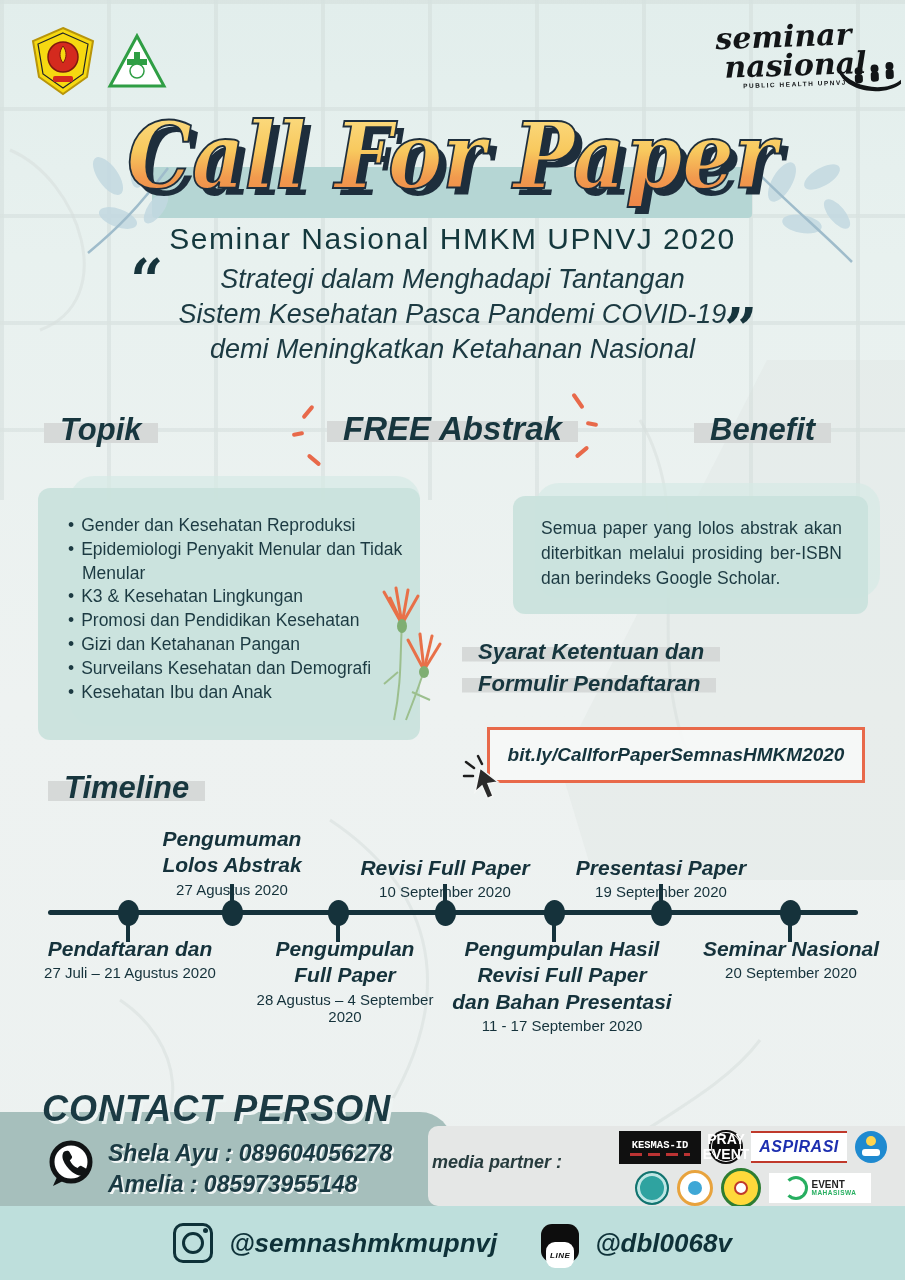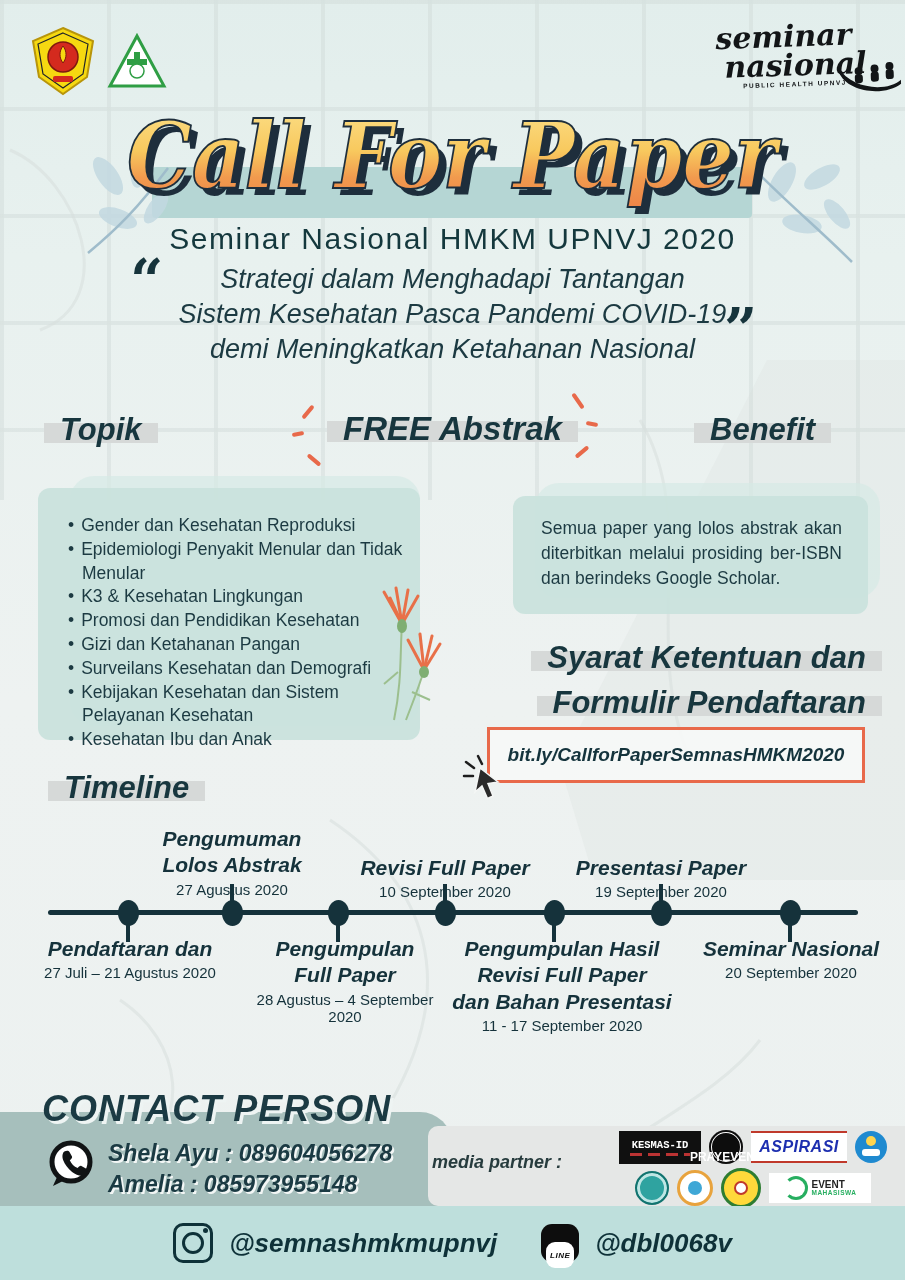--- a/index.html
+++ b/index.html
@@ -54,21 +54,21 @@
   .topik-main{left:38px;top:488px;width:382px;height:252px;}
   .topik-list{margin:0;padding:26px 14px 0 30px;list-style:none;font-size:17.5px;line-height:1.36;color:#1c3a42;}
   .topik-list li{padding-left:14px;text-indent:-14px;}
   .topik-list li::before{content:"•";margin-right:7px;}
   .benefit-back{left:535px;top:483px;width:345px;height:115px;}
   .benefit-main{left:513px;top:496px;width:355px;height:118px;}
   .benefit-text{margin:0;padding:20px 26px 0 28px;font-size:17.5px;line-height:1.42;
     text-align:justify;color:#1c3a42;}
   .flower-svg{left:372px;top:582px;}
   
-  .syarat{left:462px;top:636px;width:420px;text-align:right;font-size:31px;
+  .syarat{left:462px;top:636px;width:420px;text-align:left;font-size:22px;
     font-style:italic;font-weight:bold;color:#17363e;line-height:1.45;}
   .bitly{left:487px;top:727px;width:372px;height:50px;background:rgba(246,248,247,.92);
     border:3px solid #e8694a;display:flex;align-items:center;justify-content:center;
     font-size:19px;font-weight:bold;font-style:italic;color:#14333c;cursor:pointer;}
   .cursor-svg{left:458px;top:748px;}
   
   .h-timeline{left:48px;top:770px;font-size:31px;}
   .tl-line{left:48px;top:910px;width:810px;height:5px;background:#15323b;border-radius:3px;}
   .tl-dot{width:21px;height:26px;border-radius:50%;background:#15323b;top:900px;margin-left:-10px;}
   .tl-tick{width:4px;background:#15323b;margin-left:-2px;height:20px;}
@@ -86,21 +86,21 @@
     color:#1b3a43;line-height:1.35;text-shadow:2px 2px 0 rgba(255,255,255,.85);}
   .band-gray{left:428px;top:1126px;width:477px;height:80px;background:#e5e7e6;border-radius:10px 0 0 10px;}
   .mp-label{left:432px;top:1152px;font-size:18px;font-weight:bold;font-style:italic;color:#273c3e;}
   .p-logos{left:605px;top:1130px;width:296px;display:flex;flex-direction:column;gap:4px;align-items:center;}
   .p-row{display:flex;gap:8px;align-items:center;justify-content:center;}
   .lg-kesmas{width:82px;height:33px;background:#101010;color:#fff;display:flex;flex-direction:column;
     align-items:center;justify-content:center;font-family:"Liberation Mono",monospace;font-size:10.5px;font-weight:bold;}
   .lg-kesmas .dashes{width:60px;height:3px;margin-top:2px;
     background:repeating-linear-gradient(90deg,#b33 0 12px,transparent 12px 18px);}
   .lg-pray{width:34px;height:34px;border-radius:50%;background:#0d0d0d;color:#fff;display:flex;
-    flex-direction:row;align-items:flex-end;justify-content:center;font-size:12px;font-weight:bold;
+    flex-direction:column;align-items:center;justify-content:center;font-size:14px;font-weight:bold;
     line-height:1.05;box-shadow:inset 0 0 0 2px #0d0d0d,inset 0 0 0 3px #fff;}
   .lg-aspirasi{width:96px;height:28px;background:#fff;border-top:2px solid #c0392b;border-bottom:2px solid #c0392b;
     display:flex;align-items:center;justify-content:center;font-size:16px;font-weight:bold;font-style:italic;
     color:#1d2fb0;letter-spacing:.5px;}
   .lg-bluecircle{width:32px;height:32px;border-radius:50%;background:#1f8ad0;position:relative;}
   .lg-bluecircle .bulb{position:absolute;left:11px;top:5px;width:10px;height:10px;border-radius:50%;background:#ffd54f;}
   .lg-bluecircle .band{position:absolute;left:7px;top:18px;width:18px;height:7px;border-radius:3px;background:#fff;}
   .lg-tealcircle{width:30px;height:30px;border-radius:50%;background:#2fa3a0;border:2px solid #12736f;
     box-shadow:inset 0 0 0 3px #bfe6e4;}
   .lg-ringcircle{width:30px;height:30px;border-radius:50%;background:#fff;border:3px solid #e8a33d;position:relative;}
@@ -237,21 +237,20 @@
 
   <div class="abs panel-back topik-back"></div>
   <div class="abs panel topik-main">
     <ul class="topik-list">
       <li>Gender dan Kesehatan Reproduksi</li>
       <li>Epidemiologi Penyakit Menular dan Tidak Menular</li>
       <li>K3 &amp; Kesehatan Lingkungan</li>
       <li>Promosi dan Pendidikan Kesehatan</li>
       <li>Gizi dan Ketahanan Pangan</li>
       <li>Surveilans Kesehatan dan Demografi</li>
-      <li>Kebijakan Kesehatan dan Sistem Pelayanan Kesehatan</li>
       <li>Kesehatan Ibu dan Anak</li>
     </ul>
   </div>
   <svg class="abs flower-svg" width="80" height="140" viewBox="0 0 80 140">
     <g stroke="#e87048" stroke-width="3" stroke-linecap="round">
       <path d="M30 42 L12 10"></path>
         <path d="M30 42 L24 6"></path>
         <path d="M30 42 L36 8"></path>
         <path d="M30 42 L46 14"></path>
         <path d="M30 42 L18 16"></path>

